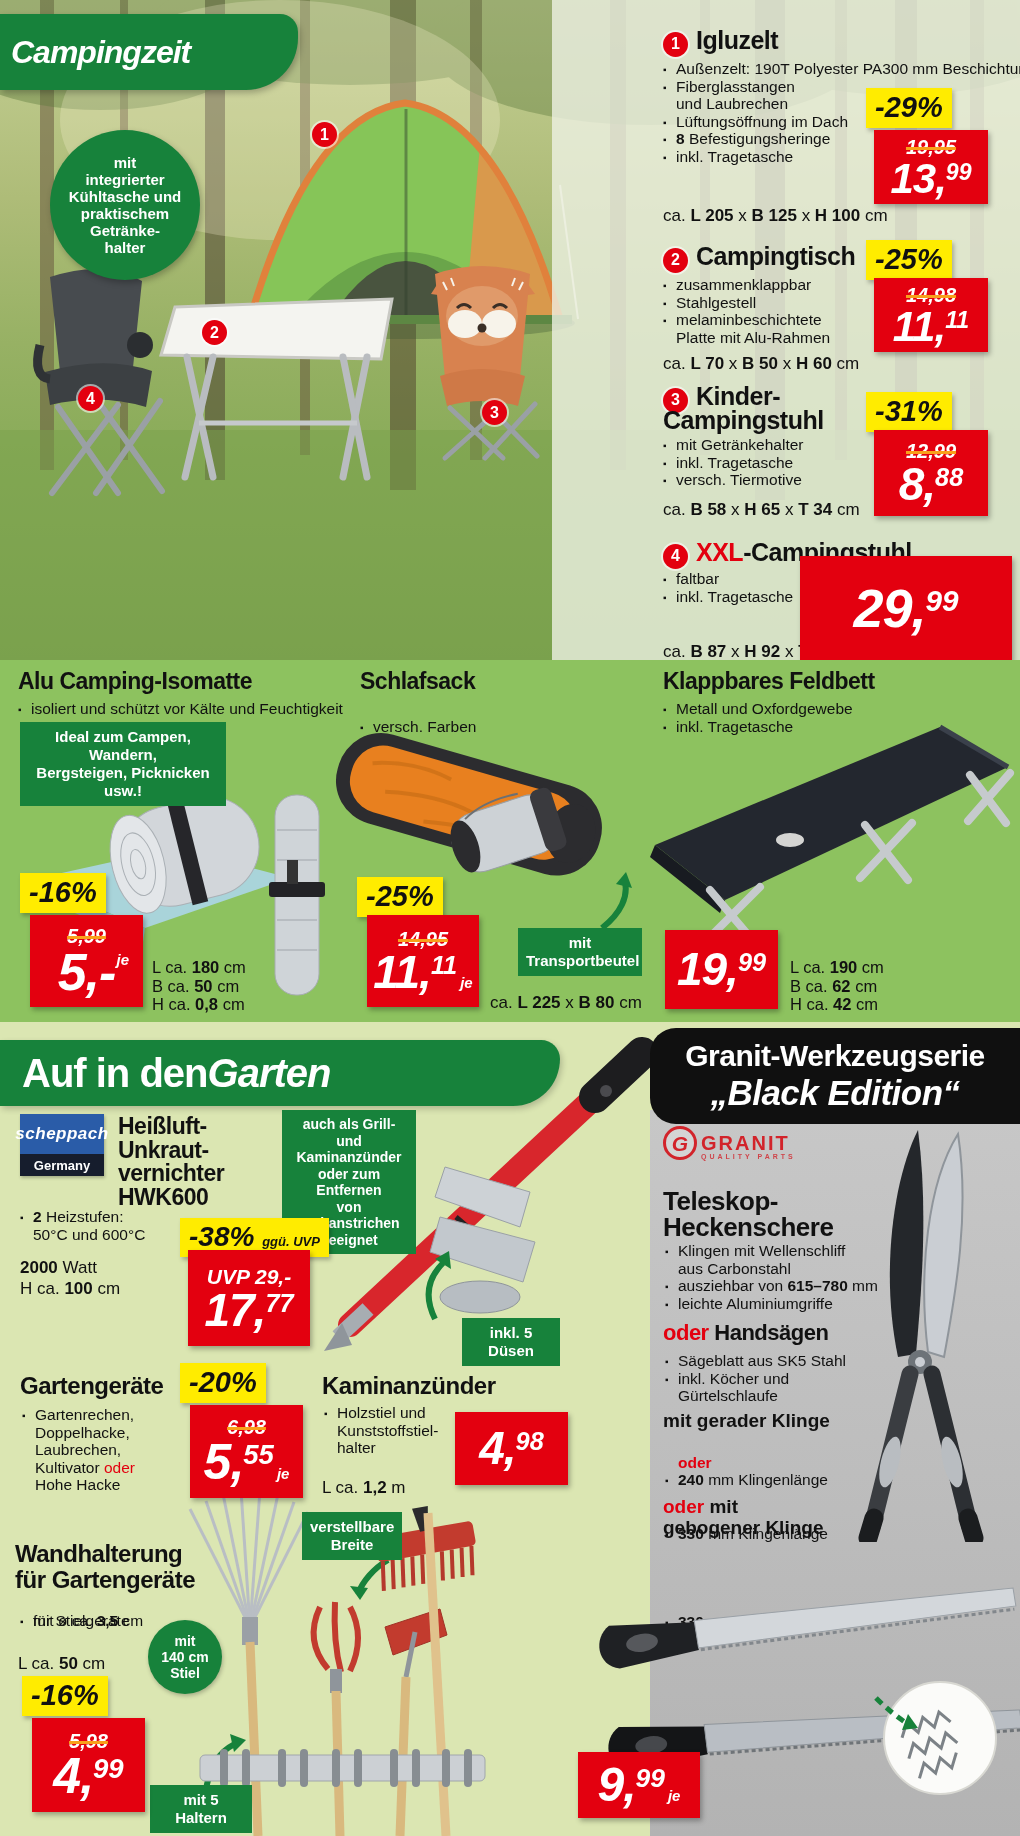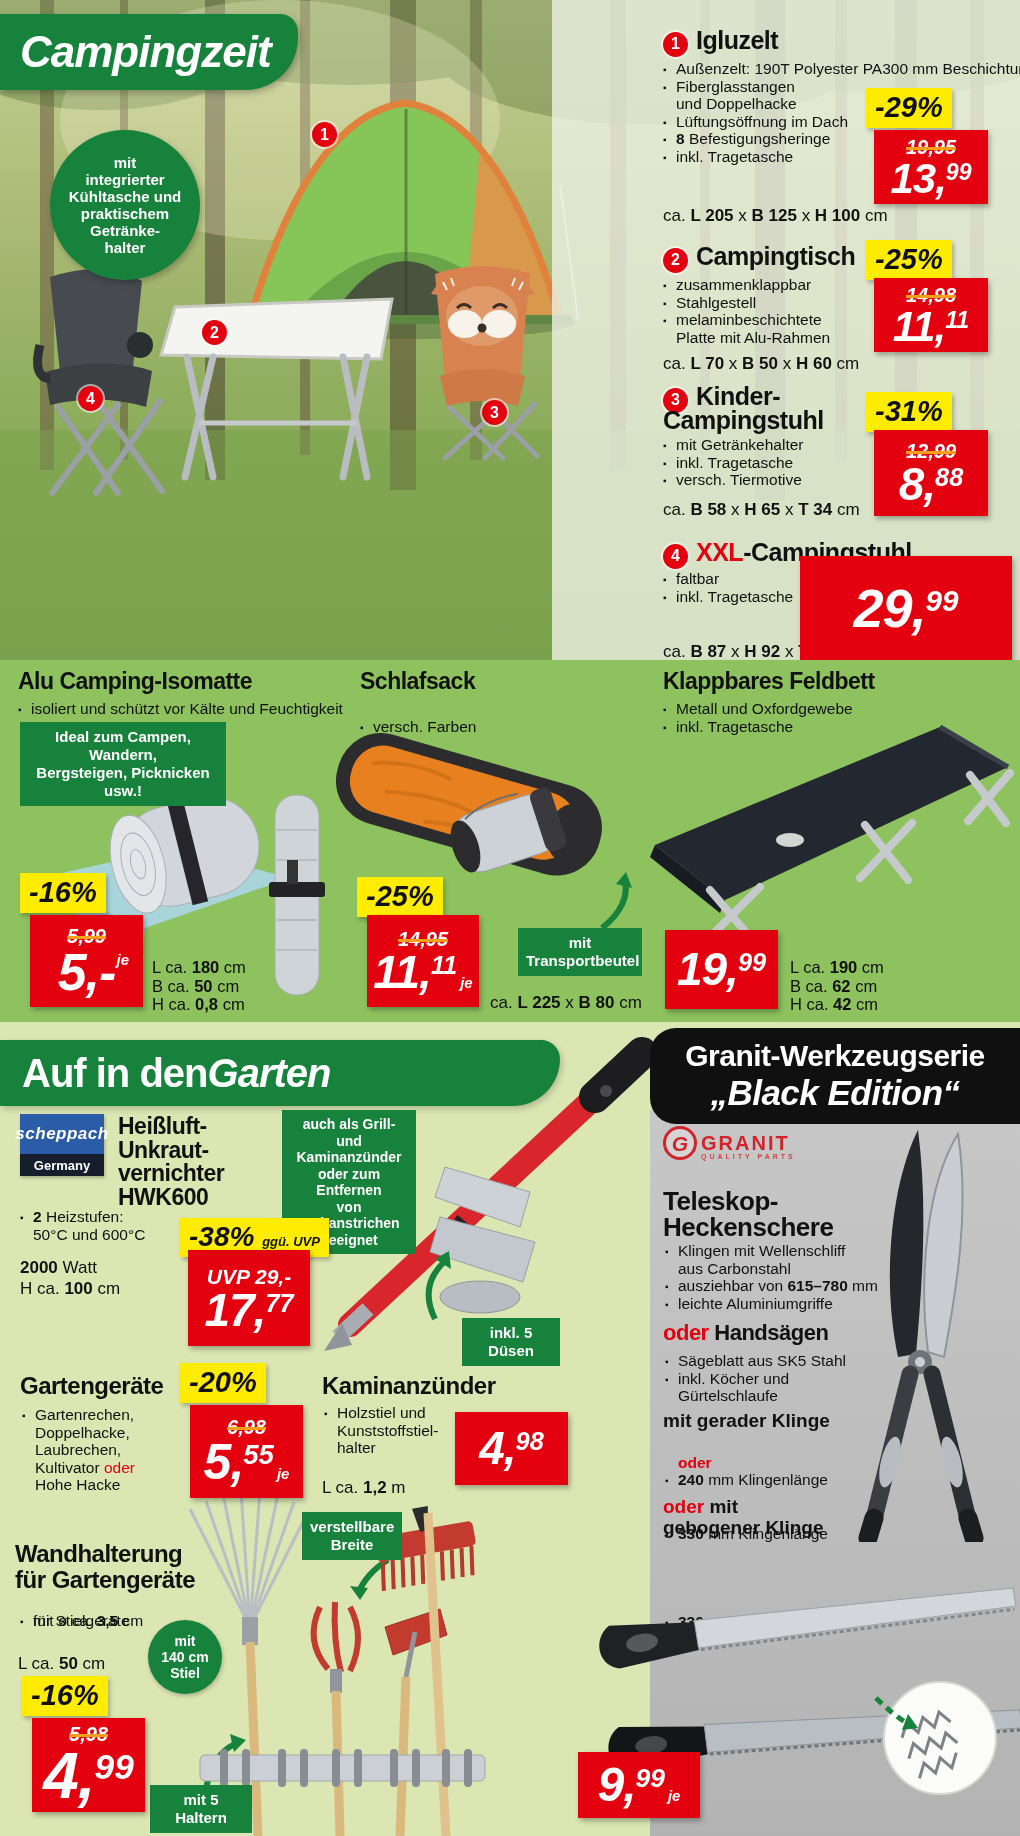--- a/index.html
+++ b/index.html
@@ -5,22 +5,22 @@
   *{margin:0;padding:0;box-sizing:border-box}
   body{font-family:"Liberation Sans",sans-serif;background:#777;}
   #page{position:relative;width:1020px;height:1836px;overflow:hidden;background:#dbe6b2;margin:0 auto;}
   .abs{position:absolute;}
   svg{display:block}
   
   .sec-photo{position:absolute;left:0;top:0;width:1020px;height:660px;overflow:hidden;
     background:linear-gradient(180deg,#c6d096 0%,#aebc78 30%,#97b164 52%,#88ab58 70%,#7ba14e 100%);}
   .overlay-right{position:absolute;left:552px;top:0;width:468px;height:660px;background:rgba(238,241,228,0.8);}
   .banner{position:absolute;left:0;top:14px;width:298px;height:76px;background:#17823b;
-    border-radius:0 18px 52px 0;color:#fff;font-weight:bold;font-style:italic;font-size:44px;
-    display:flex;align-items:center;padding-left:20px;letter-spacing:-1px;box-shadow:2px 3px 6px rgba(0,0,0,.25);}
+    border-radius:0 18px 52px 0;color:#fff;font-weight:bold;font-style:italic;font-size:32px;
+    display:flex;align-items:center;padding-left:11px;letter-spacing:-1px;box-shadow:2px 3px 6px rgba(0,0,0,.25);}
   .bubble{position:absolute;left:50px;top:130px;width:150px;height:150px;border-radius:50%;background:#17823b;
     color:#fff;font-weight:bold;font-size:15px;line-height:17px;display:flex;flex-direction:column;
     justify-content:center;text-align:center;box-shadow:2px 3px 6px rgba(0,0,0,.25);}
   .numb{display:inline-flex;width:25px;height:25px;border-radius:50%;background:#e3000f;color:#fff;
     font-weight:bold;font-size:16px;align-items:center;justify-content:center;
     box-shadow:0 0 0 2px rgba(255,255,255,.55);}
   .numb-abs{position:absolute;}
   .pt-title{font-size:25px;font-weight:bold;color:#111;margin-left:8px;letter-spacing:-0.5px;}
   .pt-title2{font-size:25px;font-weight:bold;color:#111;letter-spacing:-0.5px;}
   .line{font-size:15.5px;line-height:17.5px;color:#111;white-space:nowrap;}
@@ -177,21 +177,21 @@
     <span class="numb numb-abs" style="left:202px;top:320px;">2</span>
     <span class="numb numb-abs" style="left:482px;top:400px;">3</span>
     <span class="numb numb-abs" style="left:78px;top:386px;">4</span>
 
     <div class="abs" style="left:663px;top:26px;white-space:nowrap;">
       <span class="numb">1</span><span class="pt-title">Igluzelt</span>
     </div>
     <div class="abs" style="left:663px;top:60px;">
       <div class="line bl"><span>Außenzelt: 190T Polyester PA300 mm Beschichtung</span></div>
       <div class="line bl"><span>Fiberglasstangen</span></div>
-      <div class="line cont"><span>und Doppelhacke</span></div>
+      <div class="line cont"><span>und Laubrechen</span></div>
       <div class="line bl"><span>Lüftungsöffnung im Dach</span></div>
       <div class="line bl"><span class="sb">8</span><span> Befestigungsheringe</span></div>
       <div class="line bl"><span>inkl. Tragetasche</span></div>
     </div>
     <div class="abs dims" style="left:663px;top:206px;"><span>ca. </span><span class="sb">L 205</span><span> x </span><span class="sb">B 125</span><span> x </span><span class="sb">H 100</span><span> cm</span></div>
     <div class="badge-y" style="left:866px;top:88px;">-29%</div>
     <div class="pbox" style="left:874px;top:130px;width:114px;height:74px;">
       <div class="old">19,95</div>
       <div class="big" style="font-size:42px;"><span>13,</span><span class="cents">99</span></div>
     </div>
@@ -438,21 +438,21 @@
     <div class="abs line cont" style="left:20px;top:590px;"><span>mit ø ca. </span><span class="sb">3,5</span><span> cm</span></div>
     <div class="abs dims" style="left:18px;top:632px;"><span>L ca. </span><span class="sb">50</span><span> cm</span></div>
     <div class="gcirc" style="left:148px;top:598px;width:74px;height:74px;font-size:14px;line-height:16px;">
       <div>mit</div>
       <div class="sb">140 cm</div>
       <div>Stiel</div>
     </div>
     <div class="badge-y" style="left:22px;top:654px;">-16%</div>
     <div class="pbox" style="left:32px;top:696px;width:113px;height:94px;">
       <div class="old">5,98</div>
-      <div class="big" style="font-size:64px;"><span>4,</span><span class="cents">99</span></div>
+      <div class="big" style="font-size:50px;"><span>4,</span><span class="cents">99</span></div>
     </div>
     <svg class="abs" style="left:196px;top:710px;" width="50" height="60" viewBox="0 0 50 60">
       <path d="M10,58 C14,32 26,16 44,10" stroke="#17823b" stroke-width="6" fill="none"></path>
       <polygon points="34,2 50,8 38,20" fill="#17823b"></polygon>
     </svg>
     <div class="gtag" style="left:150px;top:763px;width:102px;">mit 5 Haltern</div>
 
     <svg class="abs" style="left:150px;top:455px;" width="340" height="359" viewBox="0 0 340 359">
       <g stroke="#b9bec4" stroke-width="3" fill="none">
         <path d="M100,150 L40,32"></path>

